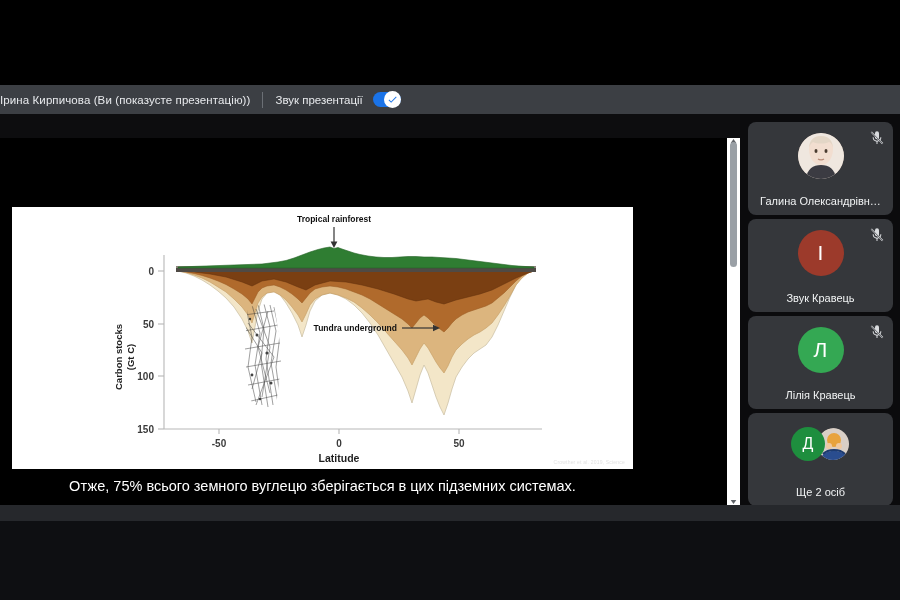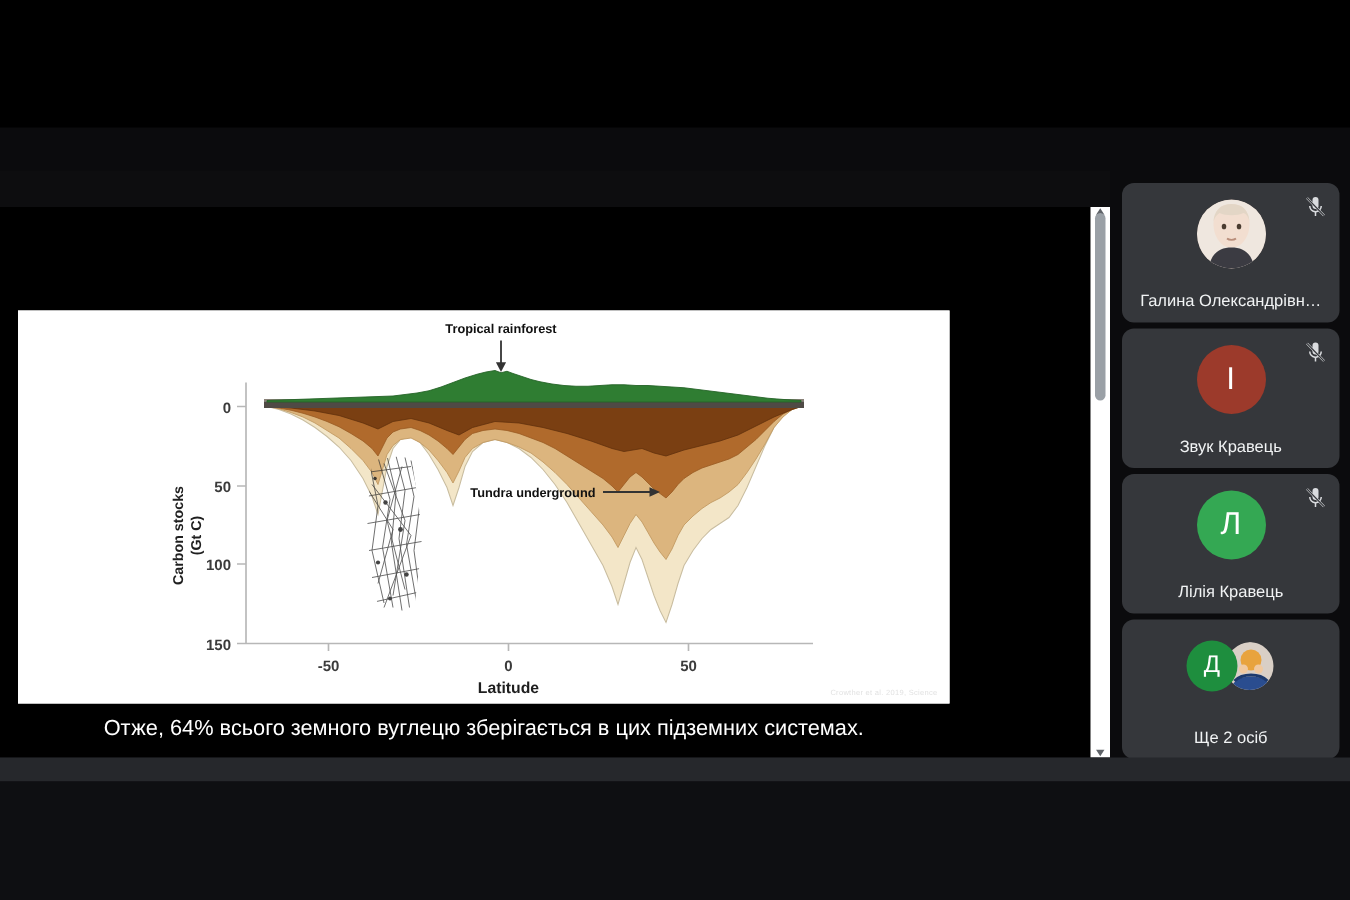--- a/index.html
+++ b/index.html
@@ -141,20 +141,32 @@
     background: #0e0f12;
   }
 </style>
 </head>
 <body>
 
 <div id="app">
 
   <div class="top-black"></div>
 
+  <div class="presenter-bar">
+    <span class="presenter-name">Ірина Кирпичова (Ви (показусте презентацію))</span>
+    <span class="bar-divider"></span>
+    <span class="audio-label">Звук презентації</span>
+    <span class="toggle">
+      <span class="knob">
+        <svg width="11" height="11" viewBox="0 0 24 24">
+          <path d="M9 16.2 4.8 12l-1.4 1.4L9 19 21 7l-1.4-1.4z" fill="#1a73e8"></path>
+        </svg>
+      </span>
+    </span>
+  </div>
 
   <div class="stage">
     <div class="stage-inner">
 
       <div class="slide-frame">
         <div class="chart">
           <svg width="621" height="262" viewBox="0 0 621 262">
 
             <line x1="152" y1="48" x2="152" y2="222" stroke="#b7b7b7" stroke-width="1.1"></line>
             <line x1="152" y1="222" x2="530" y2="222" stroke="#b7b7b7" stroke-width="1.1"></line>
@@ -274,21 +286,21 @@
             <path d="M322,41 L318.6,34.5 L325.4,34.5 Z" fill="#333"></path>
 
             <text x="385" y="124" font-family="Liberation Sans, sans-serif" font-size="8.5" font-weight="bold" fill="#111" text-anchor="end">Tundra underground</text>
             <line x1="390" y1="121" x2="422" y2="121" stroke="#333" stroke-width="1.2"></line>
             <path d="M428,121 L421,117.8 L421,124.2 Z" fill="#333"></path>
           </svg>
           <div class="chart-credit">Crowther et al. 2019, Science</div>
         </div>
       </div>
 
-      <div class="caption">Отже, 64% всього земного вуглецю зберігається в цих підземних системах.</div>
+      <div class="caption">Отже, 75% всього земного вуглецю зберігається в цих підземних системах.</div>
 
       <div class="zoom-pill">
         <span class="zbtn">
           <svg width="17" height="17" viewBox="0 0 24 24">
             <circle cx="10.5" cy="10.5" r="6.3" fill="none" stroke="#e8eaed" stroke-width="2"></circle>
             <line x1="15.2" y1="15.2" x2="21" y2="21" stroke="#e8eaed" stroke-width="2.3" stroke-linecap="round"></line>
             <line x1="7.4" y1="10.5" x2="13.6" y2="10.5" stroke="#e8eaed" stroke-width="2" stroke-linecap="round"></line>
           </svg>
         </span>
         <span class="zoom-level">100%</span>

